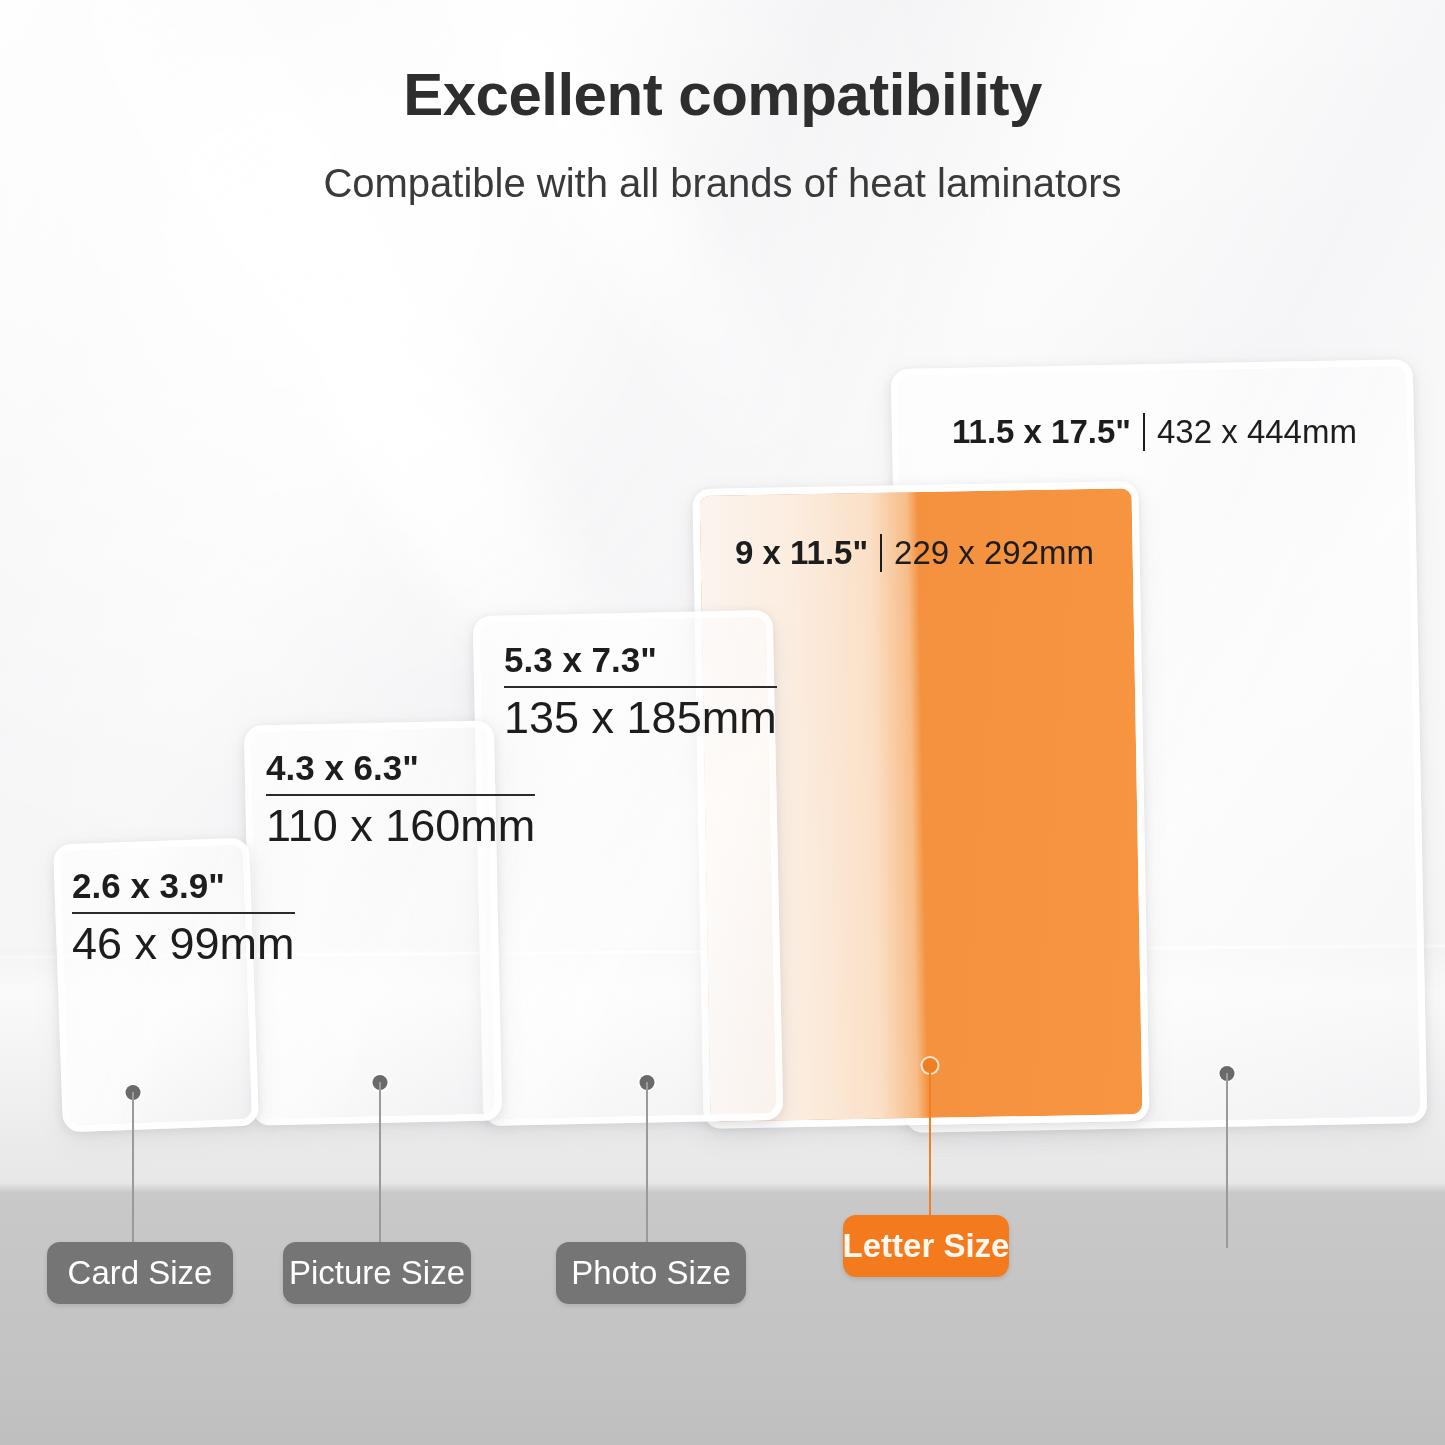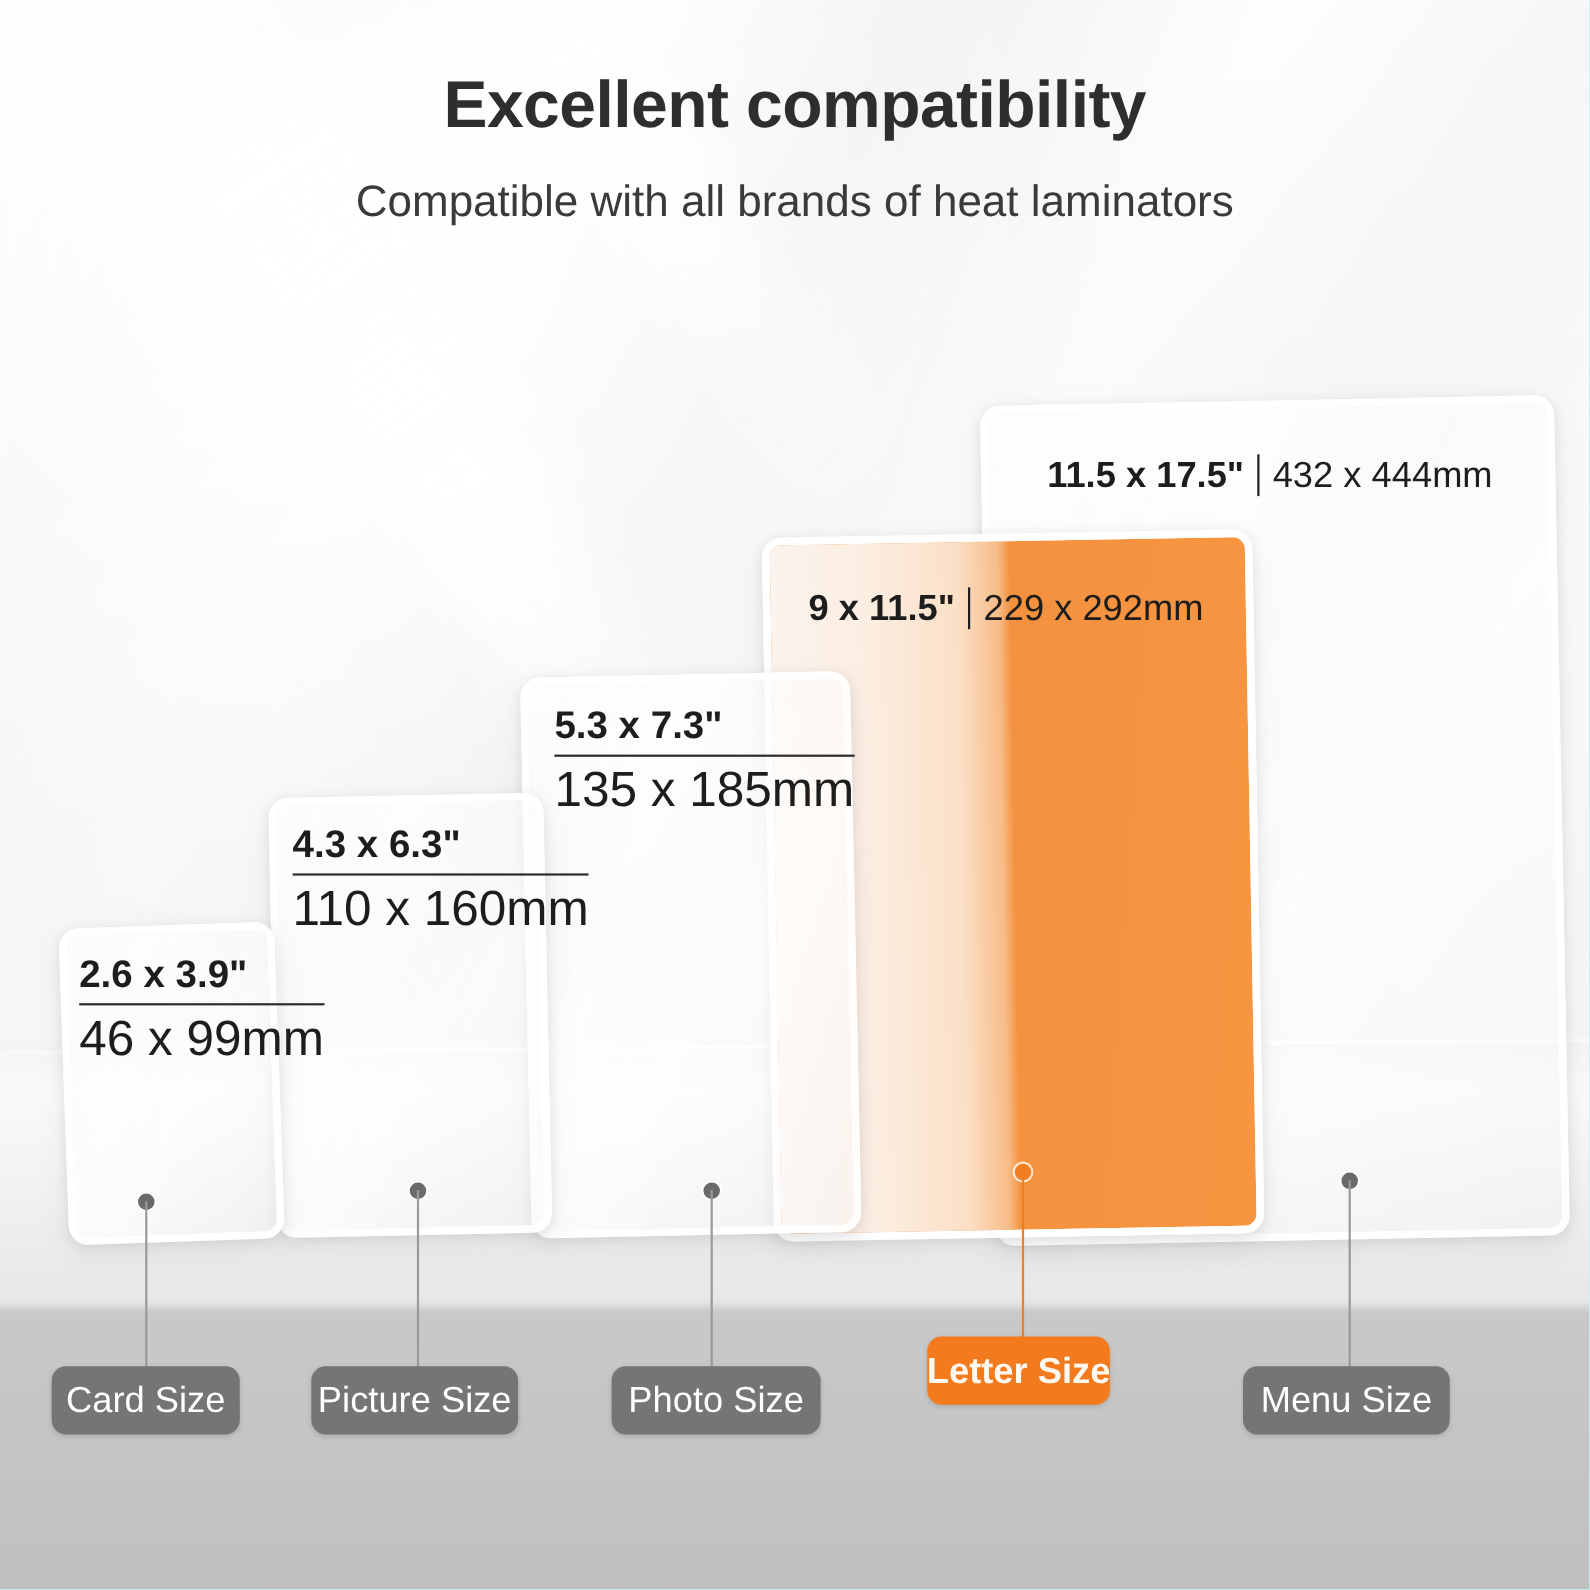--- a/index.html
+++ b/index.html
@@ -359,29 +359,26 @@
   </div>
   <div class="leader accent" style="left:922px; top:1058px; width:15px; height:187px;">
     <div class="dot"></div>
     <div class="line" style="height:183px;"></div>
   </div>
   <div class="leader" style="left:1219px; top:1066px; width:15px; height:179px;">
     <div class="dot"></div>
     <div class="line" style="height:175px;"></div>
   </div>
 
-  <div class="pill" style="left:47px; top:1242px; width:171px;">
+  <div class="pill" style="left:47px; top:1242px; width:186px;">
     <span>Card Size</span>
   </div>
   <div class="pill" style="left:283px; top:1242px; width:188px;">
     <span>Picture Size</span>
   </div>
   <div class="pill" style="left:556px; top:1242px; width:190px;">
     <span>Photo Size</span>
   </div>
   <div class="pill accent" style="left:843px; top:1215px; width:166px;">
     <span>Letter Size</span>
   </div>
-  <div class="pill" style="left:1130px; top:1242px; width:188px;">
-    <span>Menu Size</span>
-  </div>
 
 </div>
 
 </body></html>

